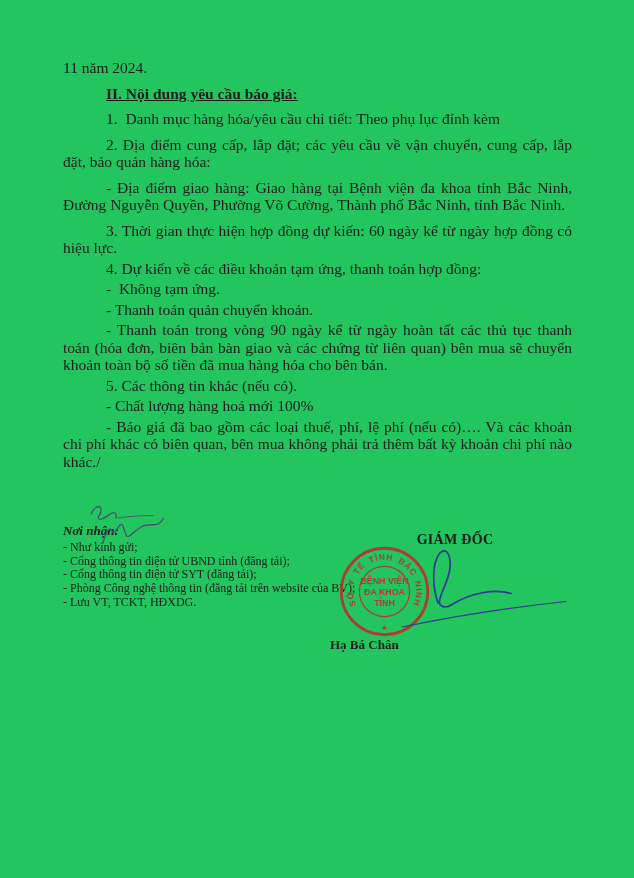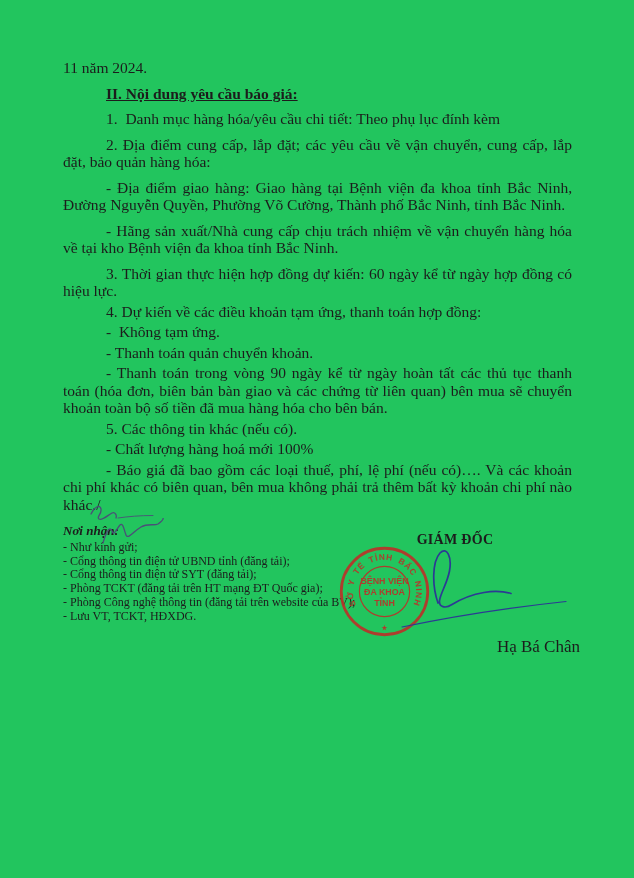--- a/index.html
+++ b/index.html
@@ -21,22 +21,22 @@
     position:absolute; left:63px; top:524px; width:345px;
     font-size:12px; line-height:13.8px; z-index:1;
   }
   .recipients-heading { font-weight:bold; font-style:italic; font-size:13px; margin-bottom:3px; }
 
   .sig-title {
     position:absolute; left:330px; top:532px; width:250px; text-align:center;
     font-weight:bold; font-size:14px; letter-spacing:.3px; z-index:2;
   }
   .signer-name {
-    position:absolute; left:330px; top:637px; width:250px; text-align:right;
-    font-weight:normal; font-size:17px; z-index:2;
+    position:absolute; left:330px; top:637px; width:250px; text-align:left;
+    font-weight:bold; font-size:13px; z-index:2;
   }
 
   .seal      { position:absolute; left:338px; top:545px; width:93px; height:93px; z-index:3; opacity:.95; }
   .signature { position:absolute; left:395px; top:543px; width:185px; height:92px; z-index:4; }
   .initials  { position:absolute; left:98px;  top:518px; width:70px;  height:30px; z-index:2; }
   .flourish  { position:absolute; left:88px;  top:502px; width:72px;  height:22px; z-index:2; }
 
   .seal text, .seal textPath {
     font-family:"Liberation Sans", sans-serif; font-weight:bold;
   }
@@ -45,42 +45,40 @@
 <body>
 
 <div class="page">
 
   <div class="body-text">
     <p class="first">11 năm 2024.</p>
     <p class="bold">II. Nội dung yêu cầu báo giá:</p>
     <p>1.&nbsp; Danh mục hàng hóa/yêu cầu chi tiết: Theo phụ lục đính kèm</p>
     <p>2. Địa điểm cung cấp, lắp đặt; các yêu cầu về vận chuyển, cung cấp, lắp đặt, bảo quản hàng hóa:</p>
     <p>- Địa điểm giao hàng: Giao hàng tại Bệnh viện đa khoa tỉnh Bắc Ninh, Đường Nguyễn Quyền, Phường Võ Cường, Thành phố Bắc Ninh, tỉnh Bắc Ninh.</p>
-    <p>- Hãng sản xuất/Nhà cung cấp chịu trách nhiệm về vận chuyển hàng hóa về tại kho Bệnh viện đa khoa tỉnh Bắc Ninh.</p>
     <p>3. Thời gian thực hiện hợp đồng dự kiến: 60 ngày kể từ ngày hợp đồng có hiệu lực.</p>
     <p class="tight">4. Dự kiến về các điều khoản tạm ứng, thanh toán hợp đồng:</p>
     <p class="tight">-&nbsp; Không tạm ứng.</p>
     <p class="tight">- Thanh toán quản chuyển khoản.</p>
     <p class="tight">- Thanh toán trong vòng 90 ngày kể từ ngày hoàn tất các thủ tục thanh toán (hóa đơn, biên bản bàn giao và các chứng từ liên quan) bên mua sẽ chuyển khoản toàn bộ số tiền đã mua hàng hóa cho bên bán.</p>
     <p class="tight">5. Các thông tin khác (nếu có).</p>
     <p class="tight">- Chất lượng hàng hoá mới 100%</p>
     <p class="tight">- Báo giá đã bao gồm các loại thuế, phí, lệ phí (nếu có)…. Và các khoản chi phí khác có biên quan, bên mua không phải trả thêm bất kỳ khoản chi phí nào khác./</p>
   </div>
 
   <svg class="flourish" viewBox="88 502 72 22">
     <path d="M 91 514 C 94 507 100 504 101 509 C 102 514 96 517 99 519 C 102 521 108 515 112 513 C 115 511.5 117 515 116 518" fill="none" stroke="#4a5078" stroke-width="1.3" stroke-linecap="round"></path>
     <path d="M 118 518 C 128 516.5 140 515.5 153 515.5" fill="none" stroke="#4a5078" stroke-width="0.9" stroke-linecap="round"></path>
   </svg>
 
   <div class="recipients">
     <div class="recipients-heading">Nơi nhận:</div>
     <div>- Như kính gửi;</div>
     <div>- Cổng thông tin điện tử UBND tỉnh (đăng tải);</div>
     <div>- Cổng thông tin điện tử SYT (đăng tải);</div>
-    <div>- Phòng TCKT (đăng tải trên HT mạng ĐT Quốc gia);</div>
     <div>- Phòng Công nghệ thông tin (đăng tải trên website của BV);</div>
     <div>- Lưu VT, TCKT, HĐXDG.</div>
   </div>
 
   <svg class="initials" viewBox="98 518 70 30">
     <path d="M 103 543 C 106 532 110 525 112 531 C 114 537 117 528 120 525 C 123 522 124 530 126 535 C 128 540 134 531 141 527 C 148 523 154 526 158 524 C 161 522 164 519 163 517" fill="none" stroke="#4a5078" stroke-width="1.3" stroke-linecap="round"></path>
   </svg>
 
   <div class="sig-title">GIÁM ĐỐC</div>
 

